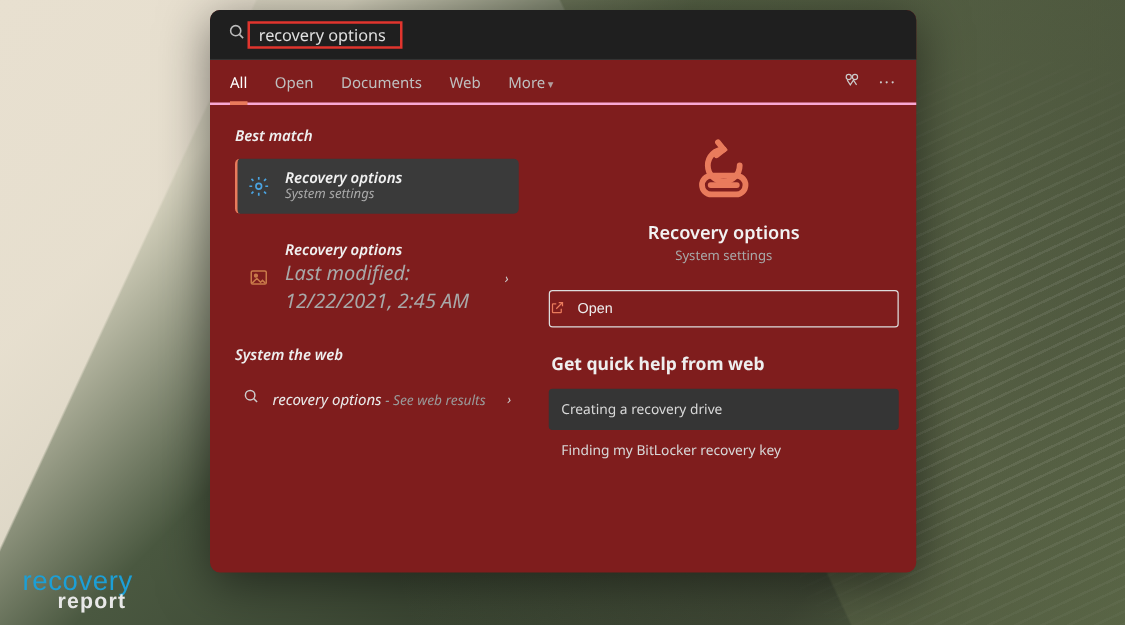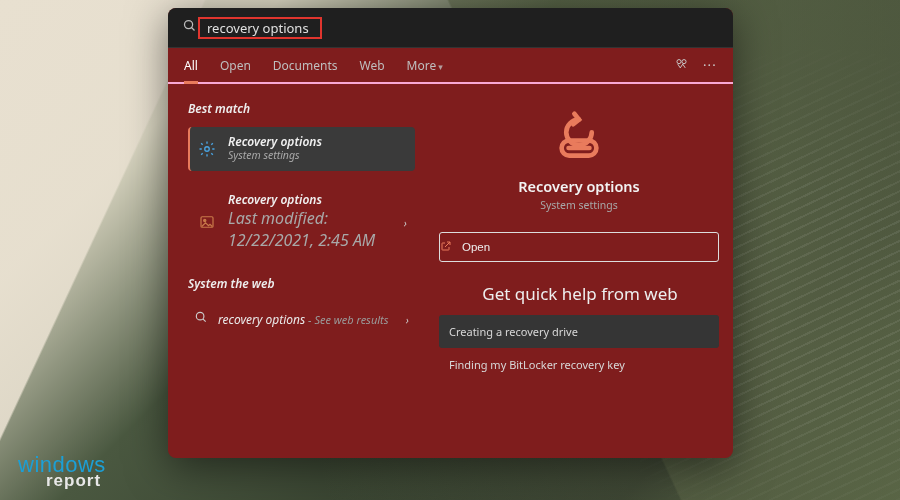--- a/index.html
+++ b/index.html
@@ -92,40 +92,40 @@
   .preview-title { text-align: center; font-size: 14.5px; font-weight: 600; color: #f2f2f2; }
   .preview-sub { text-align: center; font-size: 10.5px; color: #a8a8a8; margin-top: 2px; margin-bottom: 20px; }
 
   .open-btn {
     width: 100%; height: 30px; border: 1.5px solid #ddd; background: transparent;
     display: flex; align-items: center; gap: 10px; padding: 0 0; color: #eee;
     font-size: 11.5px; cursor: pointer; border-radius: 3px;
   }
   .open-btn svg { width: 12px; height: 12px; stroke: #e97b5c; fill: none; stroke-width: 2; }
 
-  .help-label { font-size: 17px; font-weight: 400; color: #eee; margin: 20px 0 10px 2px; text-align: center; }
+  .help-label { font-size: 14px; font-weight: 700; color: #eee; margin: 20px 0 10px 2px; }
   .help-item { font-size: 11px; color: #d8d8d8; padding: 9px 10px; border-radius: 3px; cursor: pointer; }
   .help-item.hl { background: #353535; }
 
   .web-result { display: flex; align-items: center; gap: 10px; padding: 8px 6px; cursor: pointer; }
   .web-result svg { width: 14px; height: 14px; stroke: #ccc; fill: none; stroke-width: 2; }
   .web-result .wtext { font-size: 12px; color: #eaeaea; }
   .web-result .wsub { font-size: 11px; color: #9a9a9a; }
   .web-result .chev-r { margin-left: auto; color: #ccc; font-size: 11px; }
 </style>
 </head>
 <body>
 
 <div class="bg-angle"></div>
 <div class="bg-lines"></div>
 
 <div class="search-highlight"></div>
 
 <div class="watermark">
-  <div class="w1">windows</div>
+  <div class="w1">recovery</div>
   <div class="w2">report</div>
 </div>
 
 <div class="panel">
 
   <div class="searchbar">
     <span>
       <svg viewBox="0 0 24 24">
           <circle cx="10.5" cy="10.5" r="6.5"></circle>
           <line x1="20" y1="20" x2="15.2" y2="15.2"></line>

